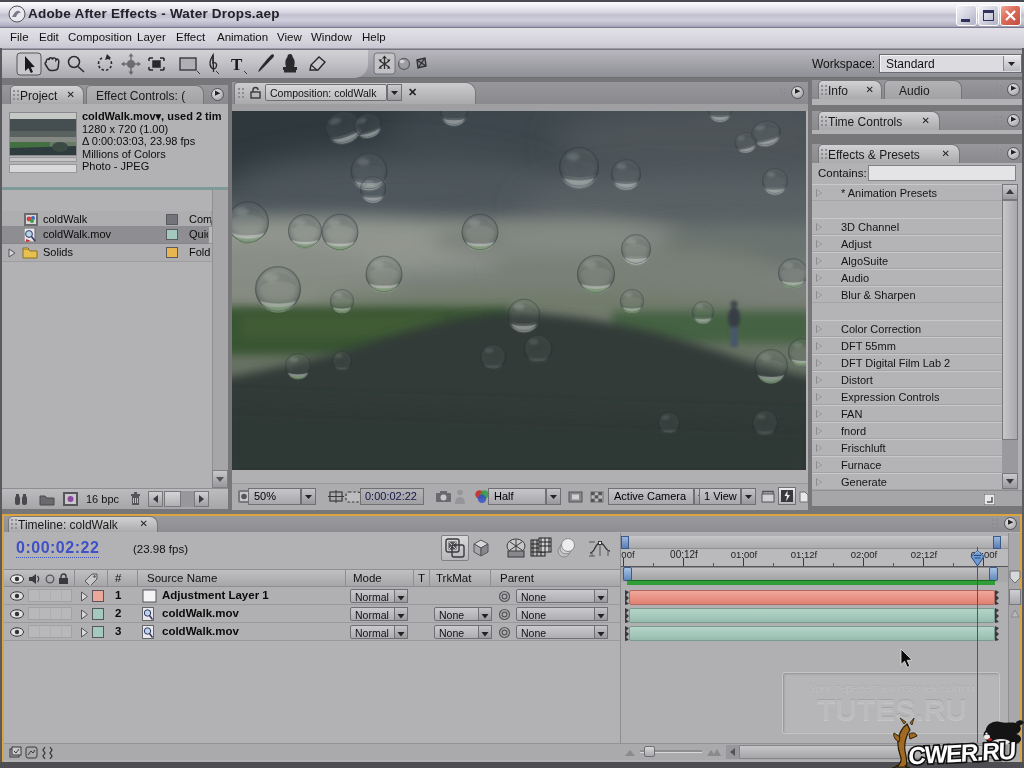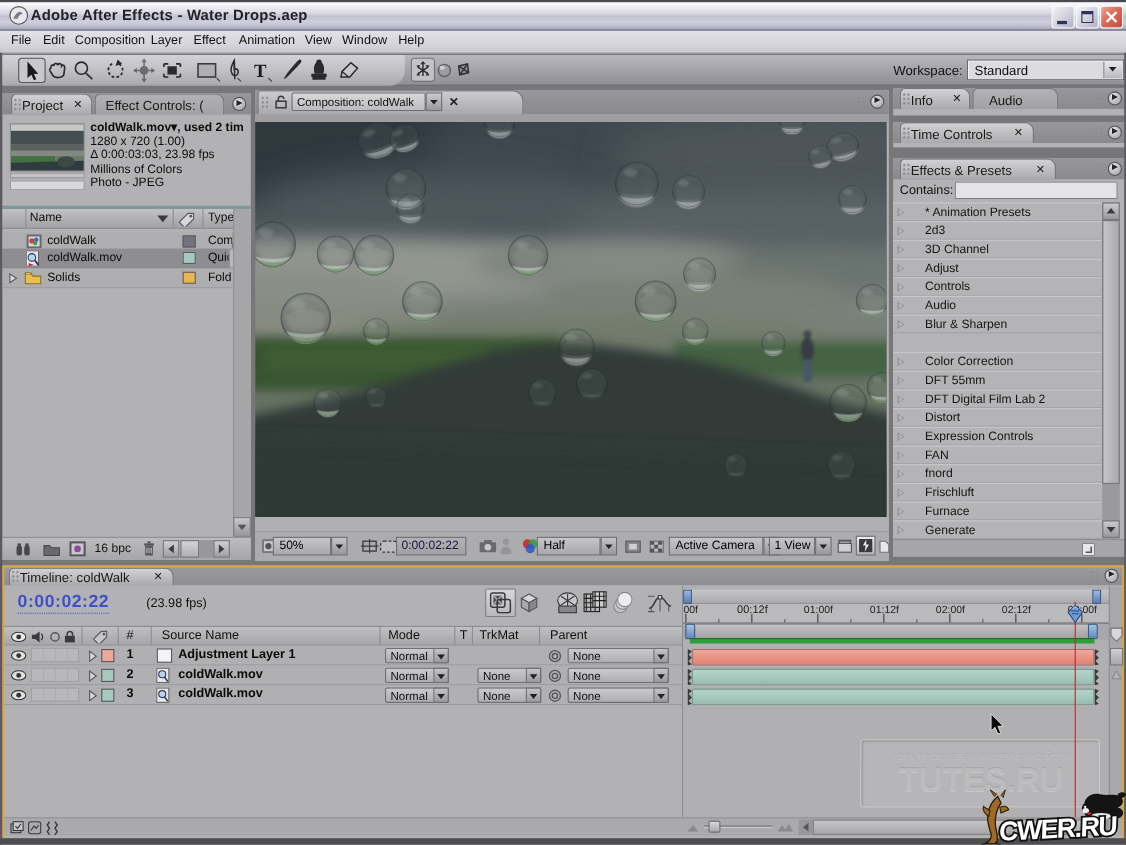--- a/index.html
+++ b/index.html
@@ -179,34 +179,20 @@
   <div class="abs" style="left:80px;top:25px;width:146px;font-size:11px;color:#0d0d0d;line-height:12.5px">
     <b>coldWalk.mov▾, used 2 tim</b><br>
     1280 x 720 (1.00)<br>
     Δ 0:00:03:03, 23.98 fps<br>
     Millions of Colors<br>
     Photo - JPEG
   </div>
 
   <div class="abs" style="left:0;top:102px;width:226px;height:3px;background:#7e9a98"></div>
 
-  <div class="abs" style="left:0;top:105px;width:226px;height:18px;background:linear-gradient(to bottom,#c2c2c4,#a2a2a4);border-bottom:1px solid #8a8a8c">
-    <span style="position:absolute;left:25px;top:2px;font-size:11px;color:#111">Name</span>
-    <svg style="position:absolute;left:140px;top:5px" width="12" height="8">
-        <path d="M1 1 L11 1 L6 7 Z" fill="#3a3a3c"></path>
-      </svg>
-    <svg style="position:absolute;left:160px;top:3px" width="15" height="13">
-        <path d="M1 9 L9 1 L14 1 L14 6 L6 14 Z" fill="#d8d8da" stroke="#55555a"></path>
-        <circle cx="11.5" cy="3.5" r="1.3" fill="#55555a"></circle>
-      </svg>
-    <span style="position:absolute;left:187px;top:2px;font-size:11px;color:#111">Type</span>
-    <div style="position:absolute;left:21px;top:0;width:1px;height:18px;background:#8e8e90"></div>
-    <div style="position:absolute;left:155px;top:0;width:1px;height:18px;background:#8e8e90"></div>
-    <div style="position:absolute;left:182px;top:0;width:1px;height:18px;background:#8e8e90"></div>
-  </div>
 
   <div class="abs" style="left:0;top:126px;width:226px;height:18px;background:#aeaeb0;border-bottom:1px solid #9e9ea0">
     <svg style="position:absolute;left:22px;top:2px" width="14" height="13">
         <rect width="14" height="13" fill="#6a6a6e"></rect>
         <rect x="2" y="2" width="10" height="9" fill="#d8d8d8"></rect>
         <circle cx="5" cy="6" r="2.4" fill="#d04040"></circle>
         <circle cx="9" cy="5" r="2" fill="#3868c8"></circle>
         <circle cx="8" cy="8" r="2" fill="#38a048"></circle>
       </svg>
     <span style="position:absolute;left:41px;top:2px;font-size:11px;color:#0a0a0a">coldWalk</span>
@@ -558,35 +544,31 @@
     </div>
     <div class="abs" style="left:0;top:19px;width:212px;height:21px">
       <span style="position:absolute;left:6px;top:4px;font-size:11.5px;color:#111">Contains:</span>
       <div style="position:absolute;left:56px;top:2px;width:148px;height:16px;background:#e4e4e6;border:1px solid #808084"></div>
     </div>
     <div id="fxlist" class="abs" style="left:0;top:40px;width:190px;height:306px;background:#b4b4b6;font-size:11px;color:#141414">
       <div class="fxrow" style="top:0px">
           <i></i>
           <b>* Animation Presets</b>
         </div>
-      <div class="fxrow" style="top:17px">
-          <i></i>
-          <b>2d3</b>
-        </div>
       <div class="fxrow" style="top:34px">
           <i></i>
           <b>3D Channel</b>
         </div>
       <div class="fxrow" style="top:51px">
           <i></i>
           <b>Adjust</b>
         </div>
       <div class="fxrow" style="top:68px">
           <i></i>
-          <b>Controls</b>
+          <b>AlgoSuite</b>
         </div>
       <div class="fxrow" style="top:85px">
           <i></i>
           <b>Audio</b>
         </div>
       <div class="fxrow" style="top:102px">
           <i></i>
           <b>Blur &amp; Sharpen</b>
         </div>
       <div class="fxrow" style="top:136px">

